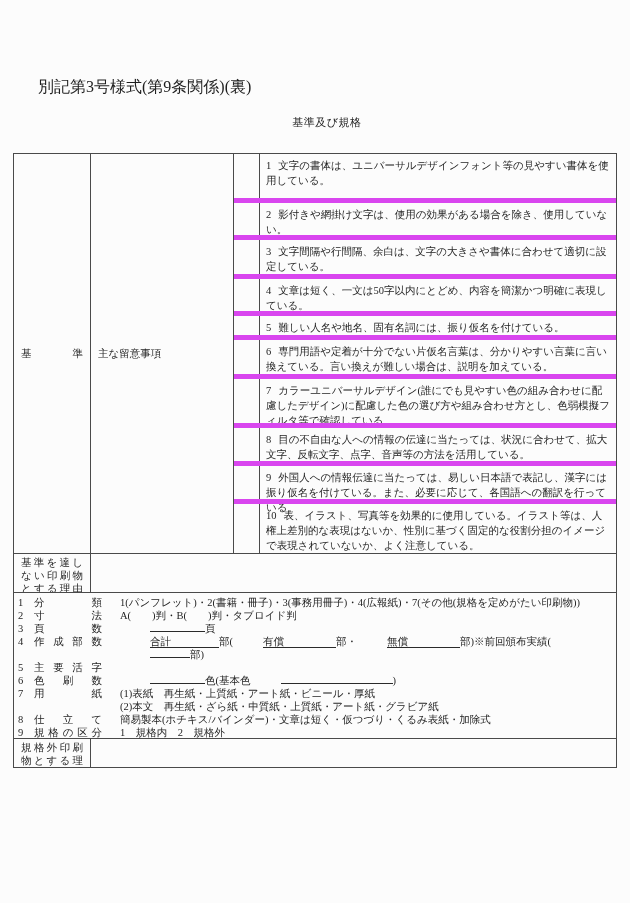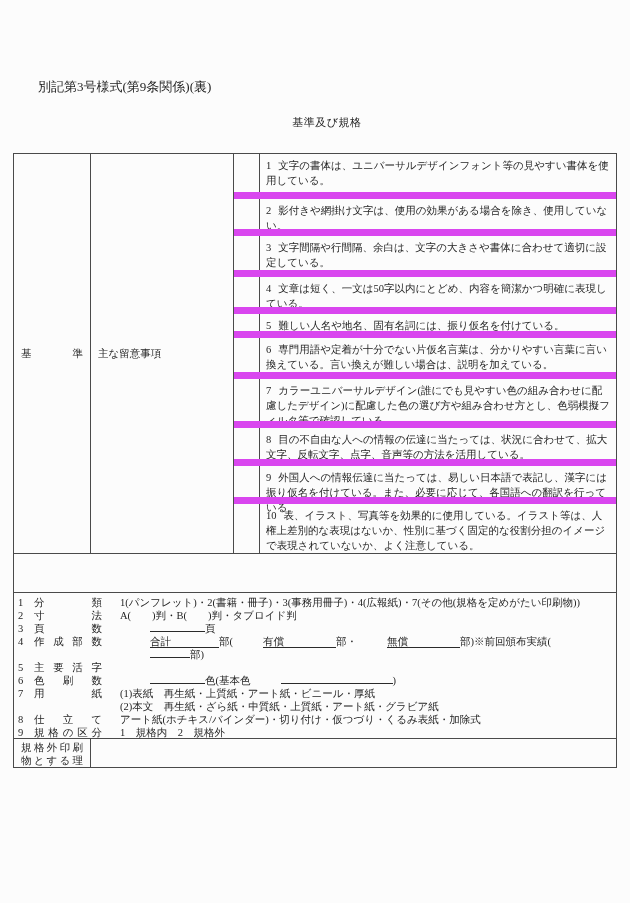--- a/index.html
+++ b/index.html
@@ -8,21 +8,21 @@
     position:relative;
     width:630px;height:903px;
     margin:0 auto;
     background:#fcfcfc;
     font-family:"Liberation Serif","DejaVu Serif",serif;
     color:#1e1e1e;
     font-size:10.5px;
     line-height:15px;
     overflow:hidden;
   }
-  .form-label{position:absolute;left:38px;top:79px;font-size:13px;}
+  .form-label{position:absolute;left:38px;top:79px;font-size:16px;}
   .doc-title{position:absolute;left:12px;top:115px;width:100%;text-align:center;font-size:11px;letter-spacing:0.5px;}
 
   .main-table{
     position:absolute;left:13px;top:153px;width:604px;height:615px;
     border:1px solid #4a4a4a;
     box-sizing:border-box;
     display:flex;flex-direction:column;
     background:#fcfcfc;
   }
   .sec{box-sizing:border-box;display:flex;overflow:hidden;}
@@ -33,21 +33,21 @@
   .sec-nonstd{height:29px;flex:1;}
 
   .colA{width:77px;box-sizing:border-box;border-right:1px solid #4a4a4a;display:flex;align-items:center;}
   .colB{width:143px;box-sizing:border-box;border-right:1px solid #4a4a4a;display:flex;align-items:center;padding-left:7px;}
   .jspread{display:inline-block;width:62px;margin:0 auto;text-align:justify;text-align-last:justify;}
   .colA-top{align-items:flex-start;}
   .reason-label{display:block;padding:2px 7px 0 7px;line-height:13px;text-align:justify;text-align-last:justify;}
 
   .items-stack{flex:1;display:flex;flex-direction:column;}
   .c-row{display:flex;box-sizing:border-box;}
-  .c-row + .c-row{border-top:7px solid #d946ef;}
+  .c-row + .c-row{border-top:5px solid #d946ef;}
   .c-row:nth-child(1){height:50px;}
   .c-row:nth-child(2){height:37px;}
   .c-row:nth-child(3){height:41px;}
   .c-row:nth-child(4){height:37px;}
   .c-row:nth-child(5){height:24px;}
   .c-row:nth-child(6){height:41px;}
   .c-row:nth-child(7){height:49px;}
   .c-row:nth-child(8){height:38px;}
   .c-row:nth-child(9){height:38px;}
   .c-row:nth-child(10){flex:1;justify-content:center;}
@@ -120,20 +120,23 @@
           <div class="item-cell"><span class="item-no">9</span><span>外国人への情報伝達に当たっては、易しい日本語で表記し、漢字には振り仮名を付けている。また、必要に応じて、各国語への翻訳を行っている。</span></div>
         </div>
         <div class="c-row">
           <div class="check-cell"></div>
           <div class="item-cell"><span class="item-no">10</span><span>表、イラスト、写真等を効果的に使用している。イラスト等は、人権上差別的な表現はないか、性別に基づく固定的な役割分担のイメージで表現されていないか、よく注意している。</span></div>
         </div>
       </div>
     </div>
 
     <div class="sec sec-notmeet">
+      <div class="colA colA-top">
+        <span class="reason-label">基準を達しない印刷物とする理由</span>
+      </div>
       <div class="empty-cell"></div>
     </div>
 
     <div class="sec sec-spec">
       <div class="spec-content">
 
         <div class="spec-line">
           <span class="spec-no">1</span>
           <span class="spec-label">分類</span>
           <span class="spec-value">1(パンフレット)・2(書籍・冊子)・3(事務用冊子)・4(広報紙)・7(その他(規格を定めがたい印刷物))</span>
@@ -173,21 +176,21 @@
           <span class="spec-label">用紙</span>
           <span class="spec-value">
             <div>(1)表紙　再生紙・上質紙・アート紙・ビニール・厚紙</div>
             <div>(2)本文　再生紙・ざら紙・中質紙・上質紙・アート紙・グラビア紙</div>
           </span>
         </div>
 
         <div class="spec-line">
           <span class="spec-no">8</span>
           <span class="spec-label">仕立て</span>
-          <span class="spec-value">アート紙(ホチキス/バインダー)・切り付け・仮つづり・くるみ表紙・加除式</span>
+          <span class="spec-value">簡易製本(ホチキス/バインダー)・文章は短く・仮つづり・くるみ表紙・加除式</span>
         </div>
 
         <div class="spec-line">
           <span class="spec-no">9</span>
           <span class="spec-label">規格の区分</span>
           <span class="spec-value">1　規格内　2　規格外</span>
         </div>
 
       </div>
     </div>

